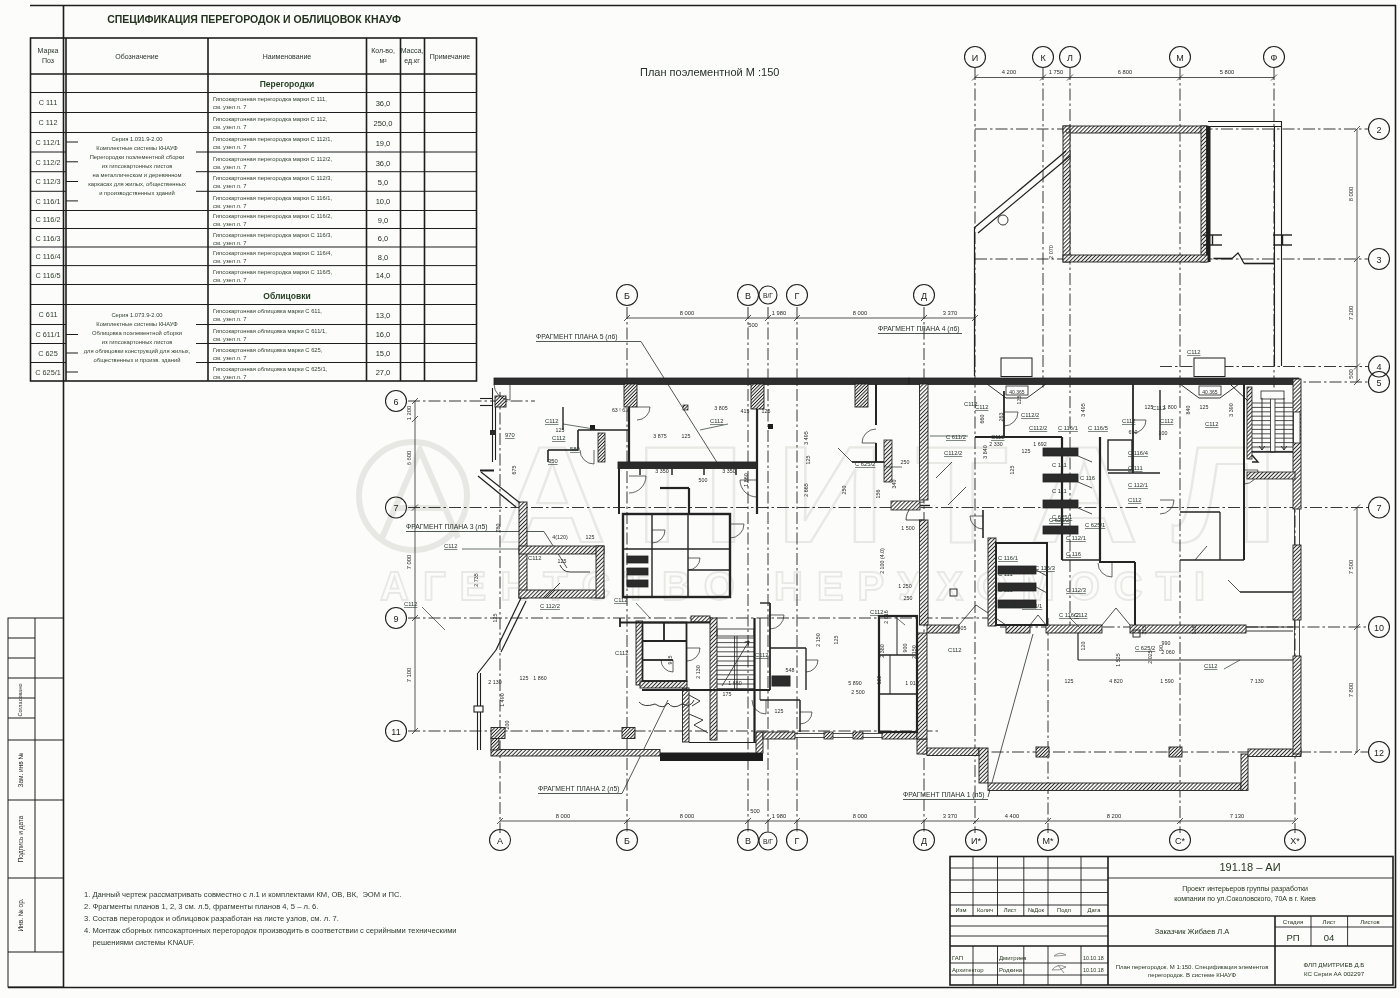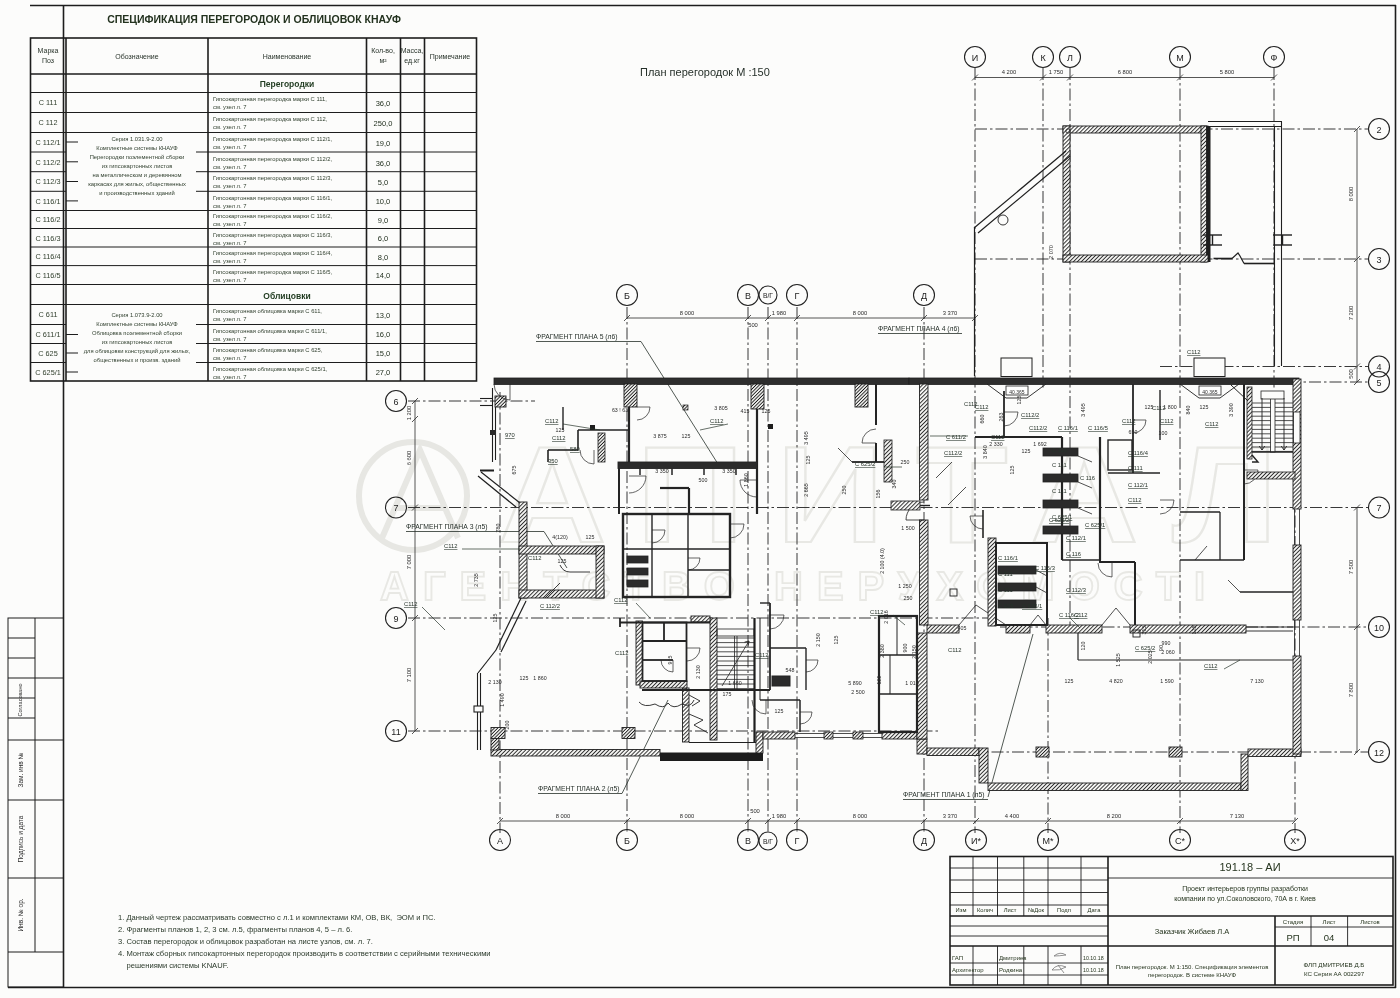--- a/index.html
+++ b/index.html
@@ -1078,23 +1078,23 @@
   <line x1="422" y1="607" x2="445" y2="630"></line>
   <line x1="968" y1="436" x2="930" y2="436"></line>
   <line x1="884" y1="467" x2="902" y2="467"></line>
   <line x1="1070" y1="618" x2="1080" y2="628"></line>
   <line x1="893" y1="615" x2="905" y2="625"></line>
   <line x1="1224" y1="669" x2="1240" y2="660"></line>
   <line x1="636" y1="603" x2="650" y2="618"></line>
 </g>
 </svg>
 
-<div class="t" style="left:640px;top:66px;font-size:11px;color:#26302a;">План перегородок М :150</div>
-
-<div class="t" style="left:84px;top:912px;font-size:7.6px;line-height:12px;color:#2b3a2b;white-space:normal;width:980px;margin-left:34px;">
+<div class="t" style="left:640px;top:66px;font-size:11px;color:#26302a;">План поэлементной М :150</div>
+
+<div class="t" style="left:84px;top:889px;font-size:7.6px;line-height:12px;color:#2b3a2b;white-space:normal;width:980px;">
 1. Данный чертеж рассматривать совместно с л.1 и комплектами КМ, ОВ, ВК,&nbsp; ЭОМ и ПС.<br>
 2. Фрагменты планов 1, 2, 3 см. л.5, фрагменты планов 4, 5 – л. 6.<br>
 3. Состав перегородок и облицовок разработан на листе узлов, см. л. 7.<br>
 4. Монтаж сборных гипсокартонных перегородок  производить в соответствии с серийными техническими<br>
 &nbsp;&nbsp;&nbsp;&nbsp;решениями системы KNAUF.
 </div>
 
 <svg id="stamp" style="position:absolute;left:0;top:0" width="1400" height="998">
 
   <g stroke="#1d1d1d" fill="none" stroke-width="1.6">

